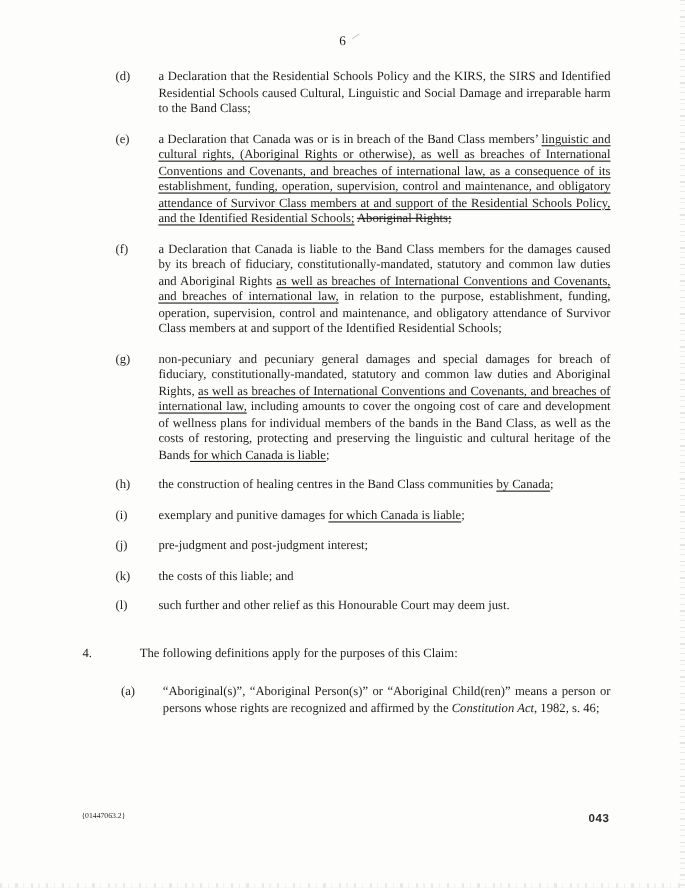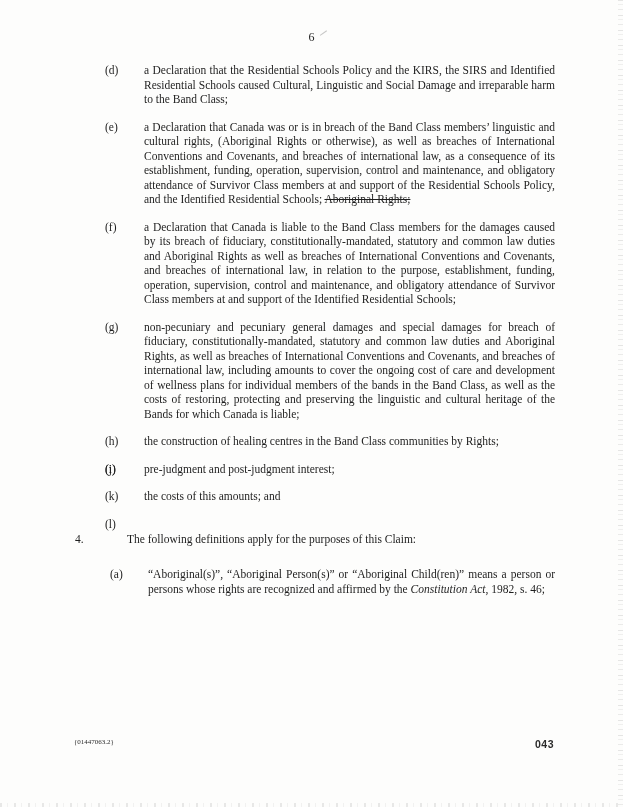--- a/index.html
+++ b/index.html
@@ -67,21 +67,21 @@
   .def-item {
     position:relative;
     margin:21px 0 0 110px;
     width:445px;
     padding-left:38px;
     box-sizing:border-box;
     font-size:11.5px; line-height:14.5px;
     text-align:justify;
   }
   .def-item .item-label { position:absolute; left:0; top:0; }
-  .run-u { text-decoration-thickness:1px; text-underline-offset:2px; }
+  .run-u { text-decoration:underline; text-decoration-thickness:1px; text-underline-offset:2px; }
   .run-strike { text-decoration:line-through; }
   .run-i { font-style:italic; }
   .footer-doc-id {
     position:absolute; left:74px; top:738px;
     font-size:7px; line-height:9px; color:#2a2a2a;
   }
   .footer-page-id {
     position:absolute; left:535px; top:738px;
     font-family:"Liberation Sans","DejaVu Sans",sans-serif;
     font-size:10.5px; font-weight:700; letter-spacing:0.5px; color:#2b2b2b;
@@ -112,39 +112,41 @@
     <span class="item-text"><span>a Declaration that Canada is liable to the Band Class members for the damages caused by its breach of fiduciary, constitutionally-mandated, statutory and common law duties and Aboriginal Rights </span><span class="run-u">as well as breaches of International Conventions and Covenants, and breaches of international law,</span><span> in relation to the purpose, establishment, funding, operation, supervision, control and maintenance, and obligatory attendance of Survivor Class members at and support of the Identified Residential Schools;</span></span>
   </div>
 
   <div class="relief-item">
     <span class="item-label">(g)</span>
     <span class="item-text"><span>non-pecuniary and pecuniary general damages and special damages for breach of fiduciary, constitutionally-mandated, statutory and common law duties and Aboriginal Rights, </span><span class="run-u">as well as breaches of International Conventions and Covenants, and breaches of international law,</span><span> including amounts to cover the ongoing cost of care and development of wellness plans for individual members of the bands in the Band Class, as well as the costs of restoring, protecting and preserving the linguistic and cultural heritage of the Bands</span><span class="run-u"> for which Canada is liable</span><span>;</span></span>
   </div>
 
   <div class="relief-item">
     <span class="item-label">(h)</span>
-    <span class="item-text"><span>the construction of healing centres in the Band Class communities </span><span class="run-u">by Rights</span><span>;</span></span>
+    <span class="item-text"><span>the construction of healing centres in the Band Class communities </span><span class="run-u">by Canada</span><span>;</span></span>
   </div>
 
   <div class="relief-item">
     <span class="item-label">(i)</span>
+    <span class="item-text"><span>exemplary and punitive damages </span><span class="run-u">for which Canada is liable</span><span>;</span></span>
   </div>
 
   <div class="relief-item">
     <span class="item-label">(j)</span>
     <span class="item-text"><span>pre-judgment and post-judgment interest;</span></span>
   </div>
 
   <div class="relief-item">
     <span class="item-label">(k)</span>
-    <span class="item-text"><span>the costs of this amounts; and</span></span>
+    <span class="item-text"><span>the costs of this liable; and</span></span>
   </div>
 
   <div class="relief-item">
     <span class="item-label">(l)</span>
+    <span class="item-text"><span>such further and other relief as this Honourable Court may deem just.</span></span>
   </div>
 
 
   <div class="numbered-para">
     <span class="item-label">4.</span>
     <span class="item-text"><span>The following definitions apply for the purposes of this Claim:</span></span>
   </div>
 
   <div class="def-item">
     <span class="item-label">(a)</span>

